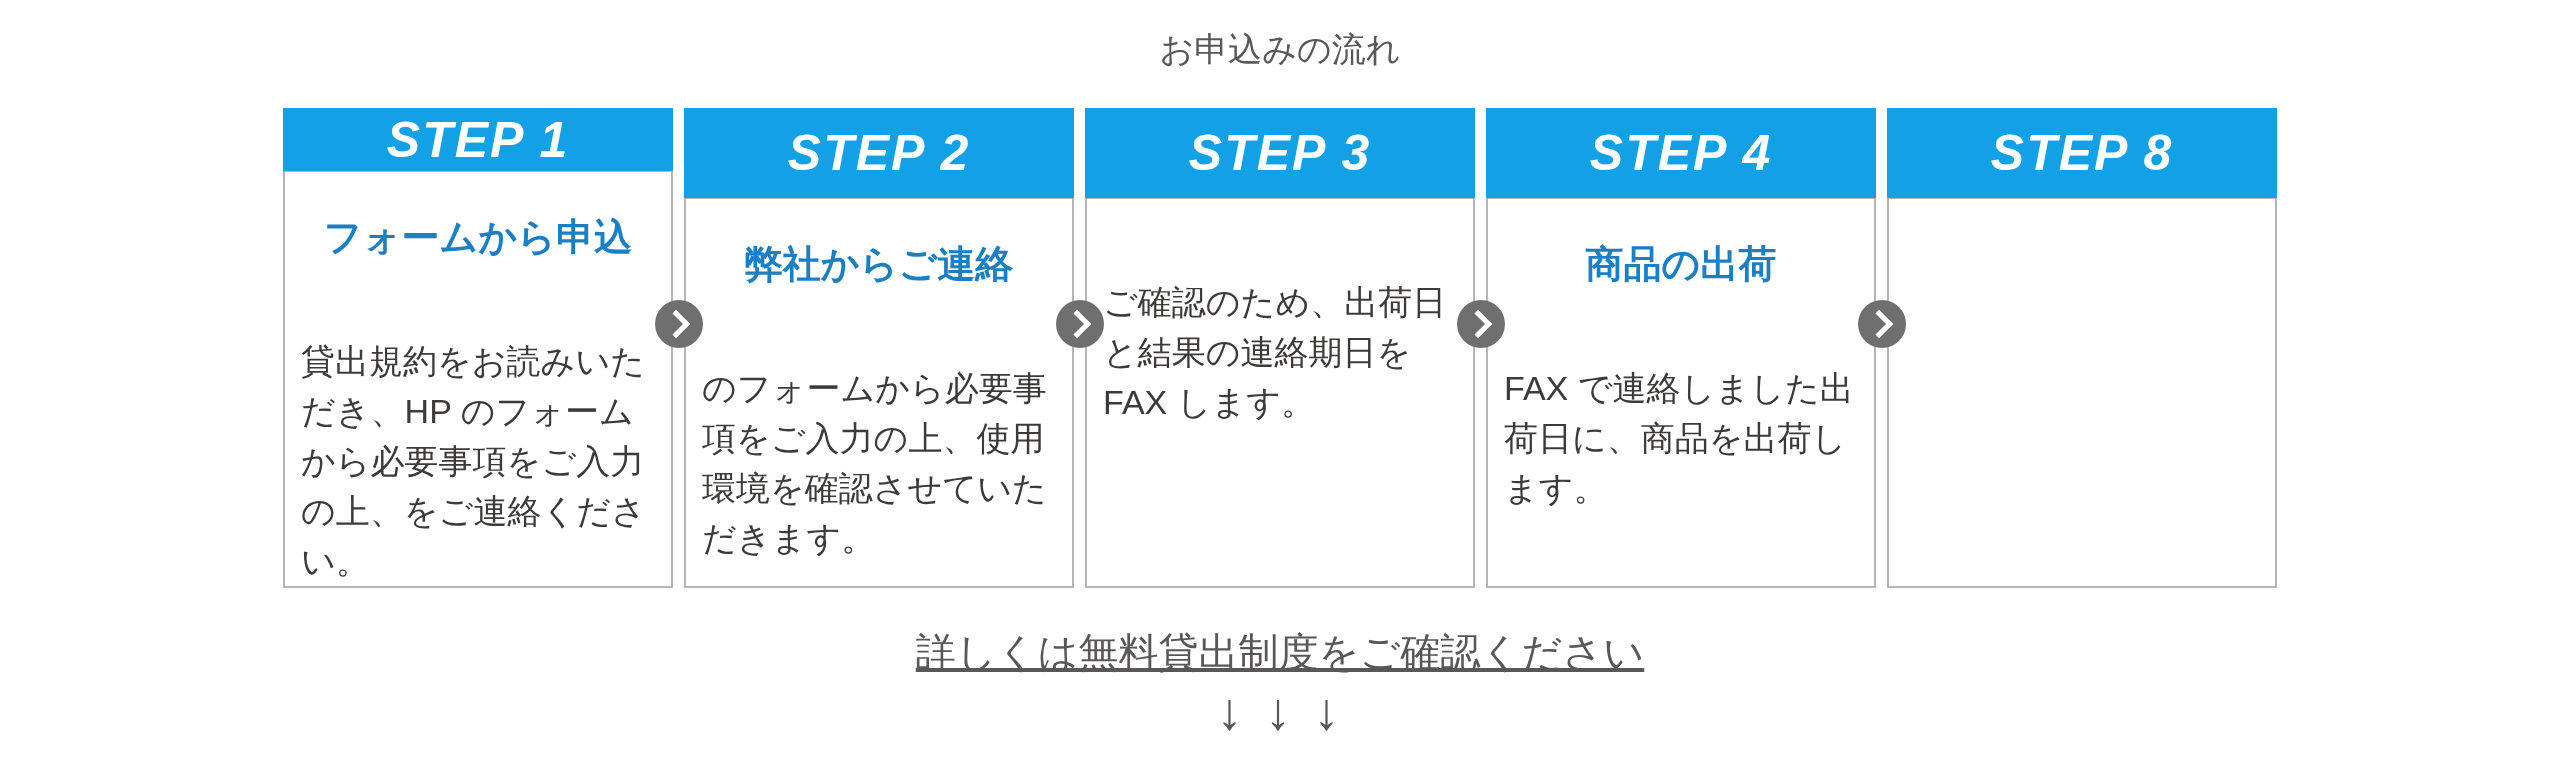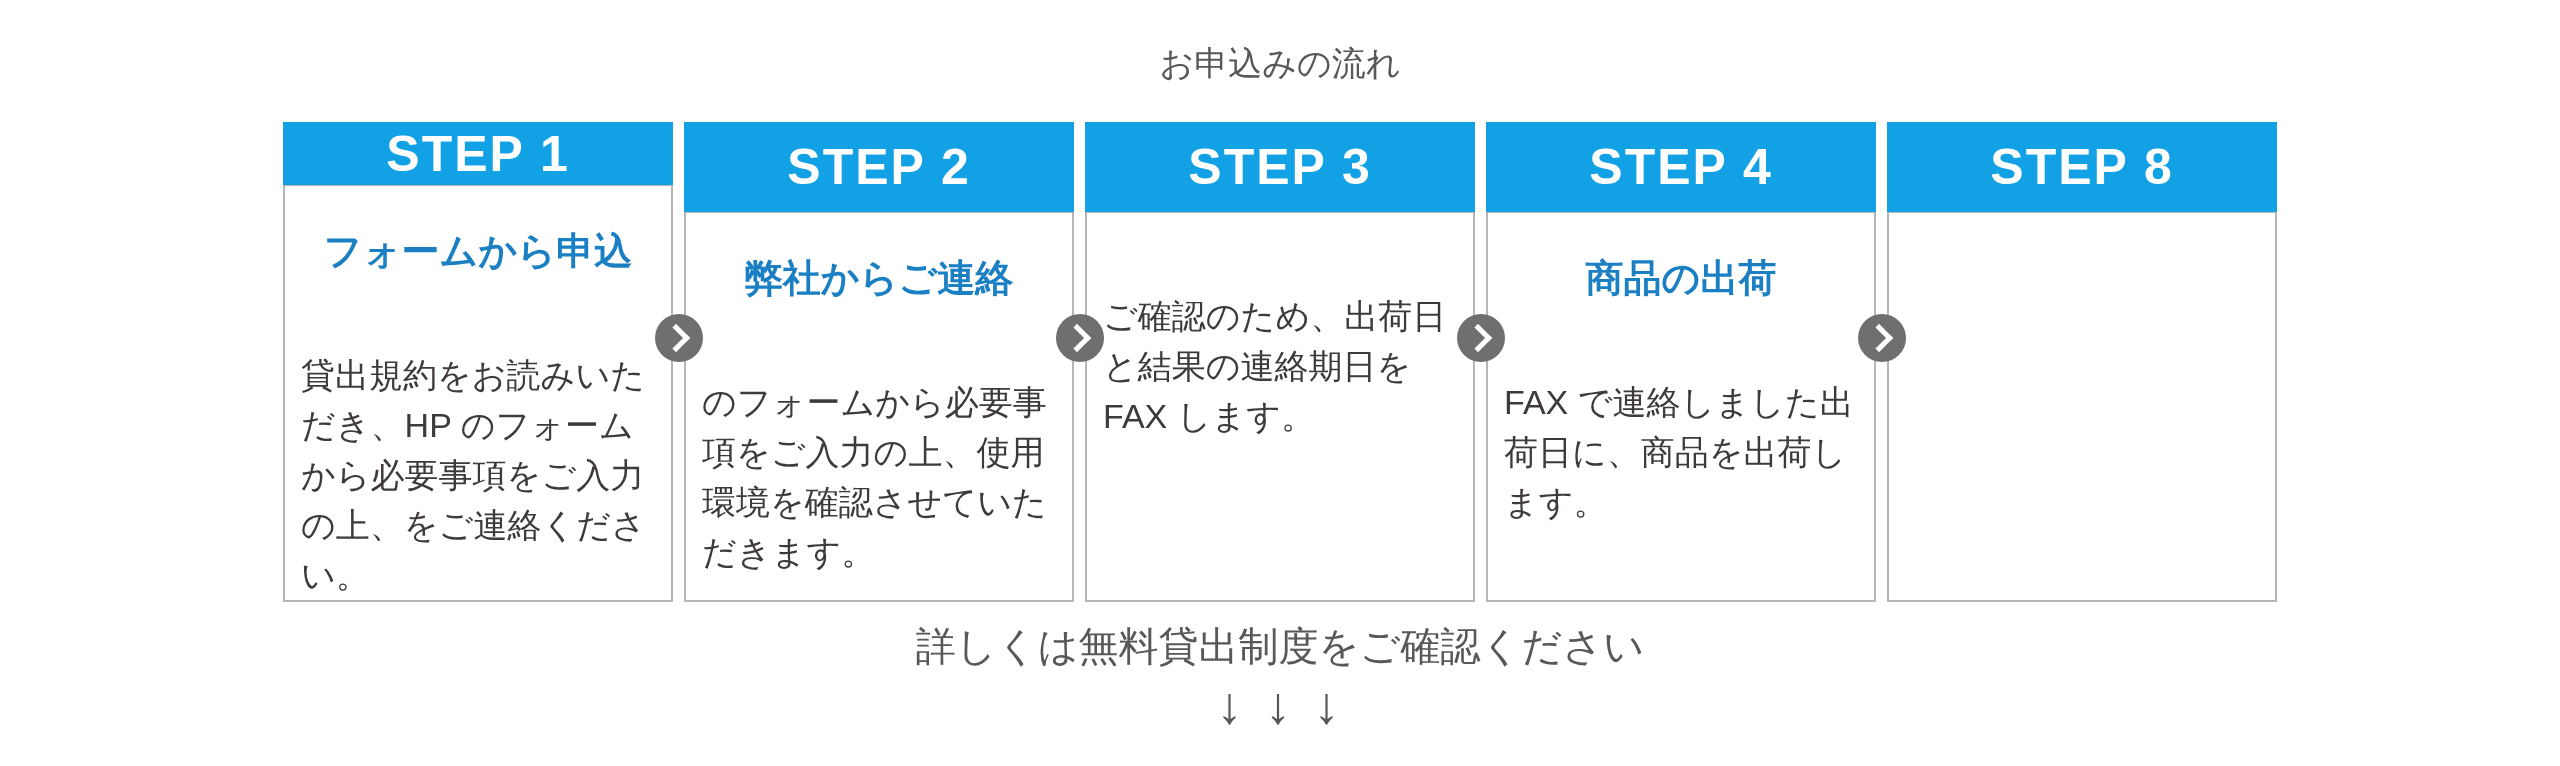--- a/index.html
+++ b/index.html
@@ -9,21 +9,21 @@
     font-family: "Liberation Sans", "DejaVu Sans", sans-serif;
   }
   .page {
     position: relative;
     width: 2560px;
     height: 766px;
     background: #ffffff;
     overflow: hidden;
   }
   .flow-title {
-    margin: 14px;
+    margin: 0;
     padding-top: 26px;
     text-align: center;
     font-size: 34px;
     line-height: 46px;
     font-weight: 400;
     color: #595757;
   }
   .cards-row {
     position: relative;
     width: 1994px;
@@ -41,20 +41,21 @@
   .step-header {
     height: 90px;
     background: #13a1e6;
     color: #ffffff;
     font-size: 50px;
     font-weight: 700;
     letter-spacing: 2px;
     display: flex;
     align-items: center;
     justify-content: center;
+    font-style: italic;
   }
   .step-body {
     flex: 1;
     background: #ffffff;
     border: 2px solid #b5b5b5;
     border-top-width: 1px;
     box-sizing: border-box;
   }
   .step-subtitle {
     margin-top: 44px;
@@ -87,25 +88,26 @@
   .chev {
     display: block;
     width: 15px;
     height: 15px;
     border-top: 5px solid #ffffff;
     border-right: 5px solid #ffffff;
     transform: rotate(45deg);
     margin-left: -6px;
   }
   .footer-note {
-    margin-top: 20px;
+    margin-top: 40px;
     text-align: center;
     font-size: 40px;
     line-height: 48px;
     color: #595757;
+    text-decoration: underline;
   }
   .footer-arrows {
     margin-top: 6px;
     text-align: center;
     font-size: 52px;
     line-height: 58px;
     color: #595757;
     letter-spacing: 4px;
   }
 </style>

